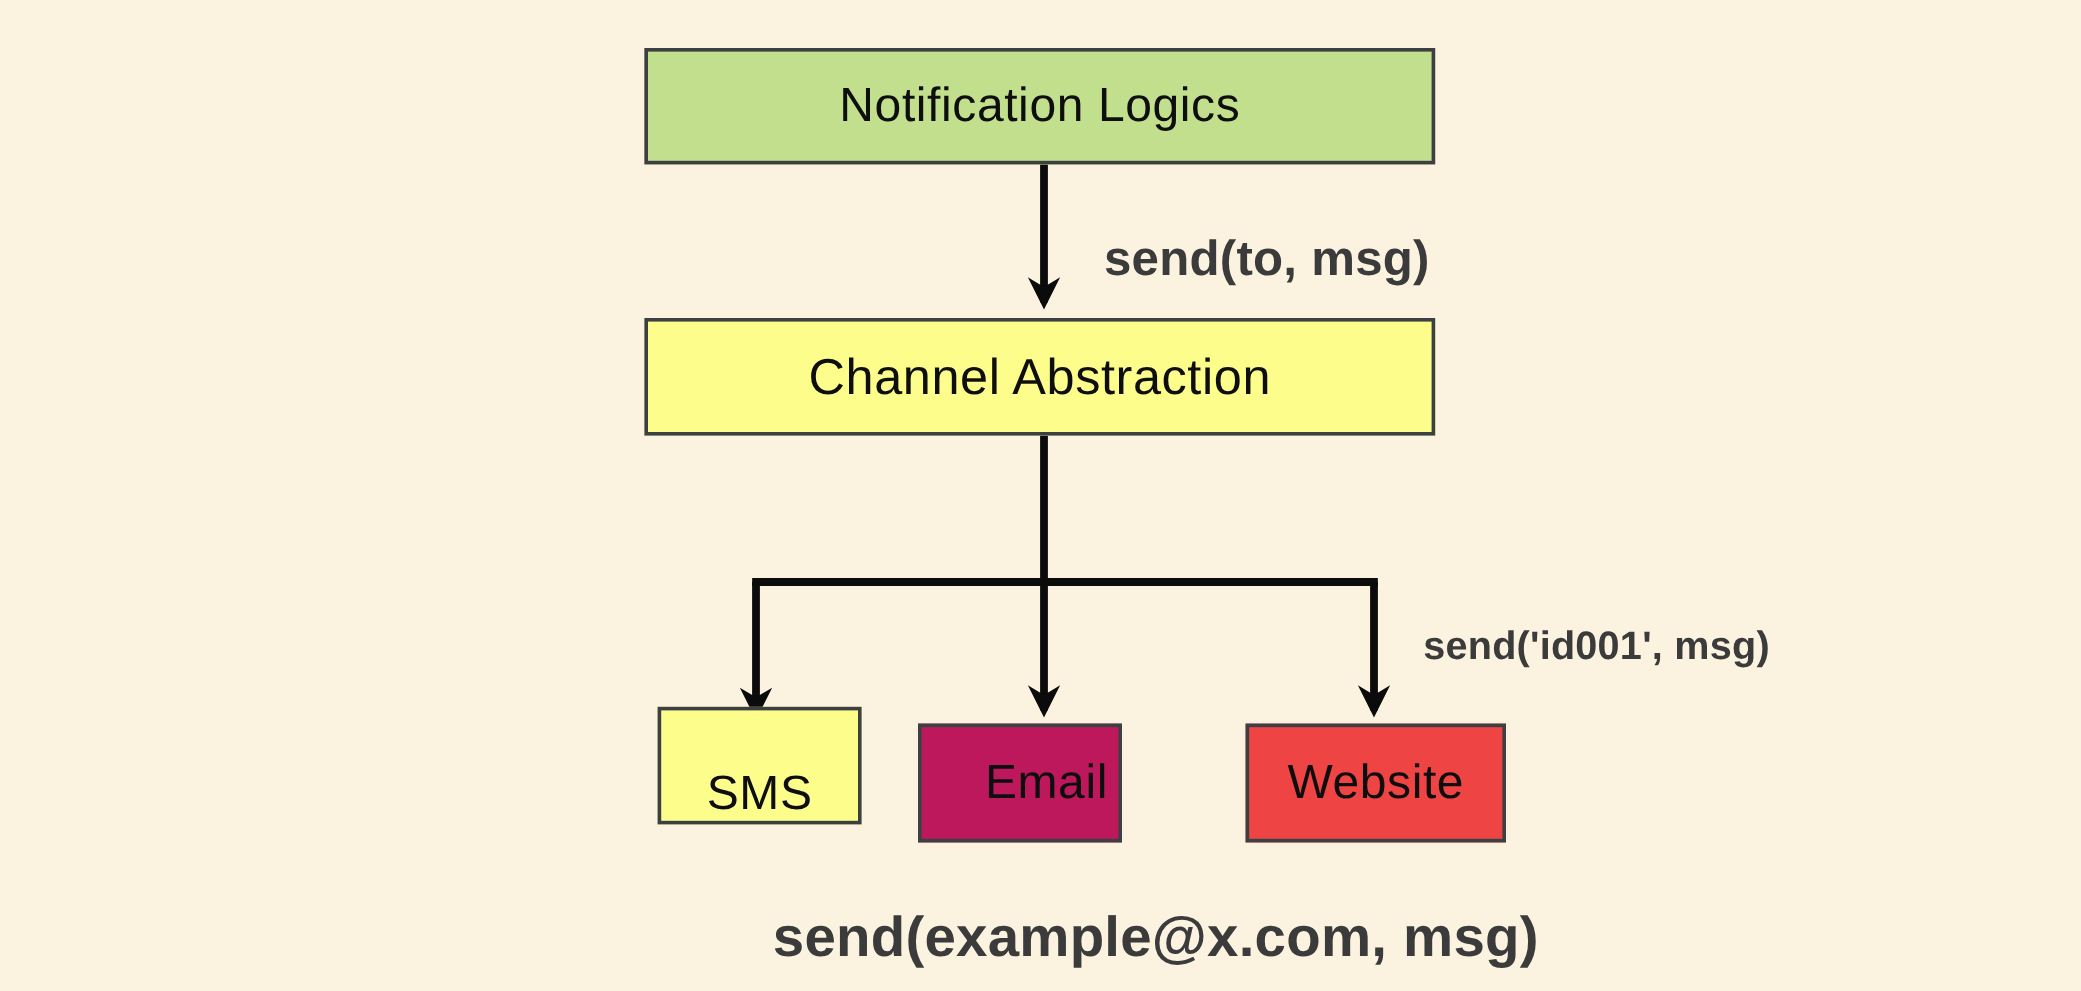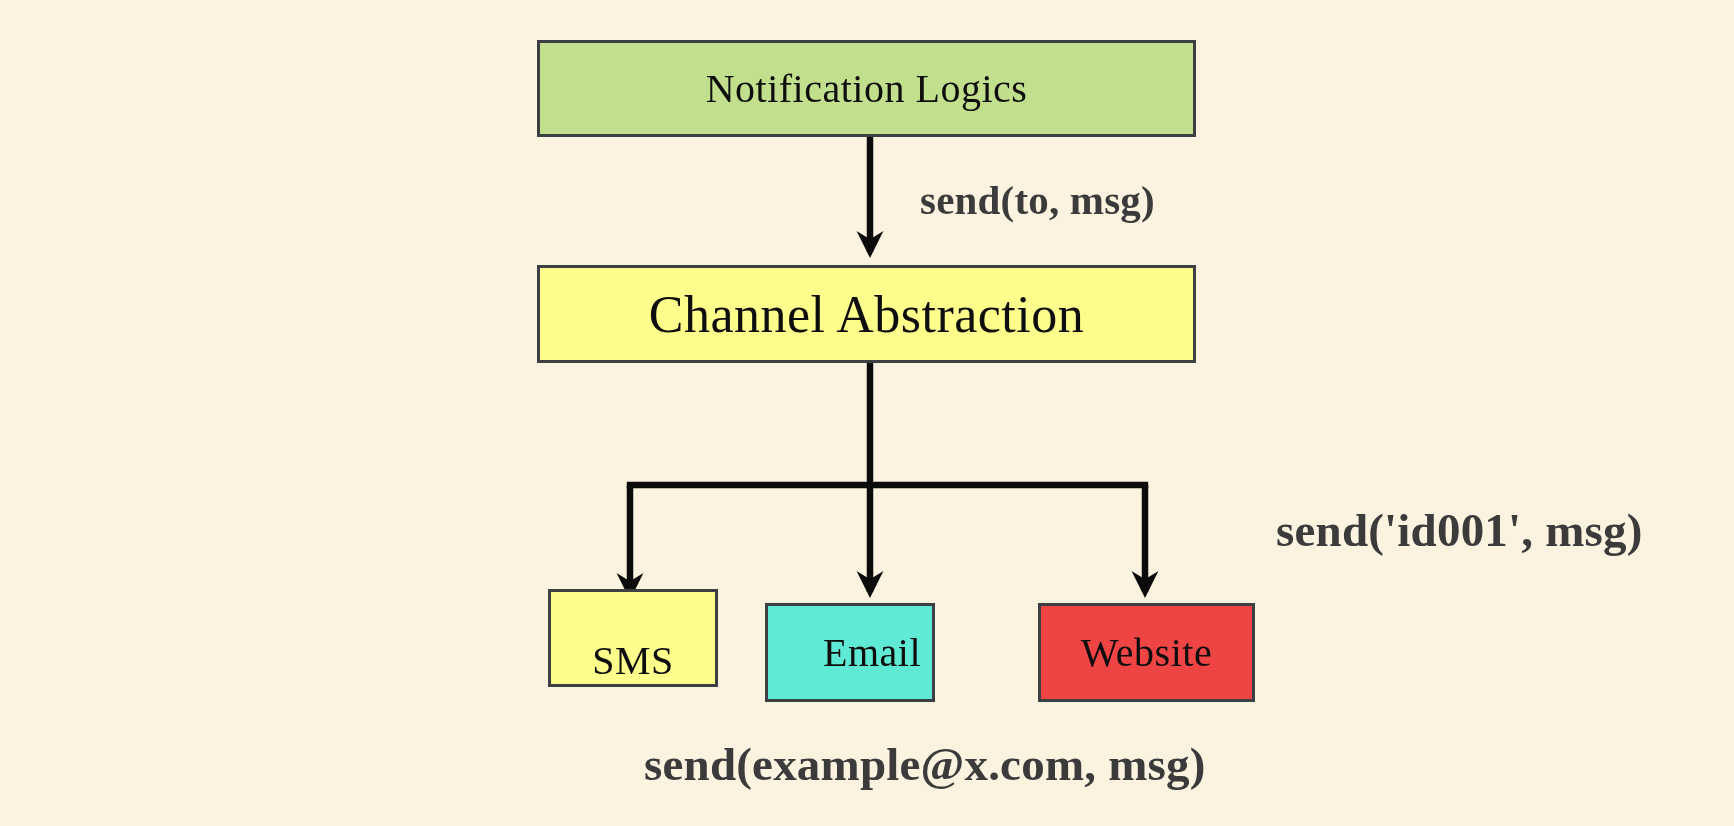--- a/index.html
+++ b/index.html
@@ -33,40 +33,41 @@
     display: flex;
     align-items: center;
     justify-content: center;
     color: #0e0e0e;
     font-size: 40px;
     font-weight: 400;
     letter-spacing: 0.5px;
     white-space: nowrap;
   }
   .node-notification { left: 537px; top: 40px;  width: 659px; height: 97px; }
-  .node-channel      { left: 537px; top: 265px; width: 659px; height: 98px; font-size: 52px; }
+  .node-channel      { left: 537px; top: 265px; width: 659px; height: 98px; font-size: 42px; }
   .node-sms          { left: 548px; top: 589px; width: 170px; height: 98px; align-items: flex-end; }
   .node-email        { left: 765px; top: 603px; width: 170px; height: 99px; }
   .node-website      { left: 1038px; top: 603px; width: 217px; height: 99px; }
   .edge-label {
     position: absolute;
     color: #3b3b3b;
     font-weight: 700;
     white-space: nowrap;
     letter-spacing: 0.2px;
+    margin-top: 16px;
   }
   .label-send-generic { left: 920px;  top: 176px; font-size: 41px; }
   .label-send-sms     { left: 161px;  top: 525px; font-size: 37px; }
-  .label-send-website { left: 1276px; top: 503px; font-size: 47px; }
+  .label-send-website { left: 1186px; top: 503px; font-size: 33px; }
   .label-send-email   { left: 644px;  top: 737px; font-size: 47px; }
 </style>
 </head>
 <body>
 
-<div class="canvas" style="background: rgb(251, 243, 224); font-family: Liberation Serif, serif;">
+<div class="canvas" style="background: rgb(251, 243, 224);">
 
   <svg class="connectors" viewBox="0 0 1734 826" xmlns="http://www.w3.org/2000/svg" aria-hidden="true">
     <defs>
       <marker id="arrowhead" viewBox="0 0 10 10" refX="7.5" refY="5" markerWidth="4.6" markerHeight="4.6" orient="auto">
         <path d="M0.5,0.5 L9.5,5 L0.5,9.5 L3.2,5 Z" fill="#0b0b0b"></path>
       </marker>
     </defs>
     <path class="conn" d="M870,137 L870,252" marker-end="url(#arrowhead)"></path>
     <path class="conn" d="M870,363 L870,485"></path>
     <path class="conn" d="M626.8,485 L1148.2,485"></path>
@@ -80,21 +81,21 @@
   </div>
 
   <div class="node node-channel" style="background: rgb(253, 253, 140);">
     <span>Channel Abstraction</span>
   </div>
 
   <div class="node node-sms" style="background: rgb(253, 253, 140);">
     <span>SMS</span>
   </div>
 
-  <div class="node node-email" style="background: #5eead4; padding-left: 44px;">
+  <div class="node node-email" style="background: #be185d; padding-left: 44px;">
     <span>Email</span>
   </div>
 
   <div class="node node-website" style="background: #ef4444;">
     <span>Website</span>
   </div>
 
   <div class="edge-label label-send-generic">send(to, msg)</div>
 
 

